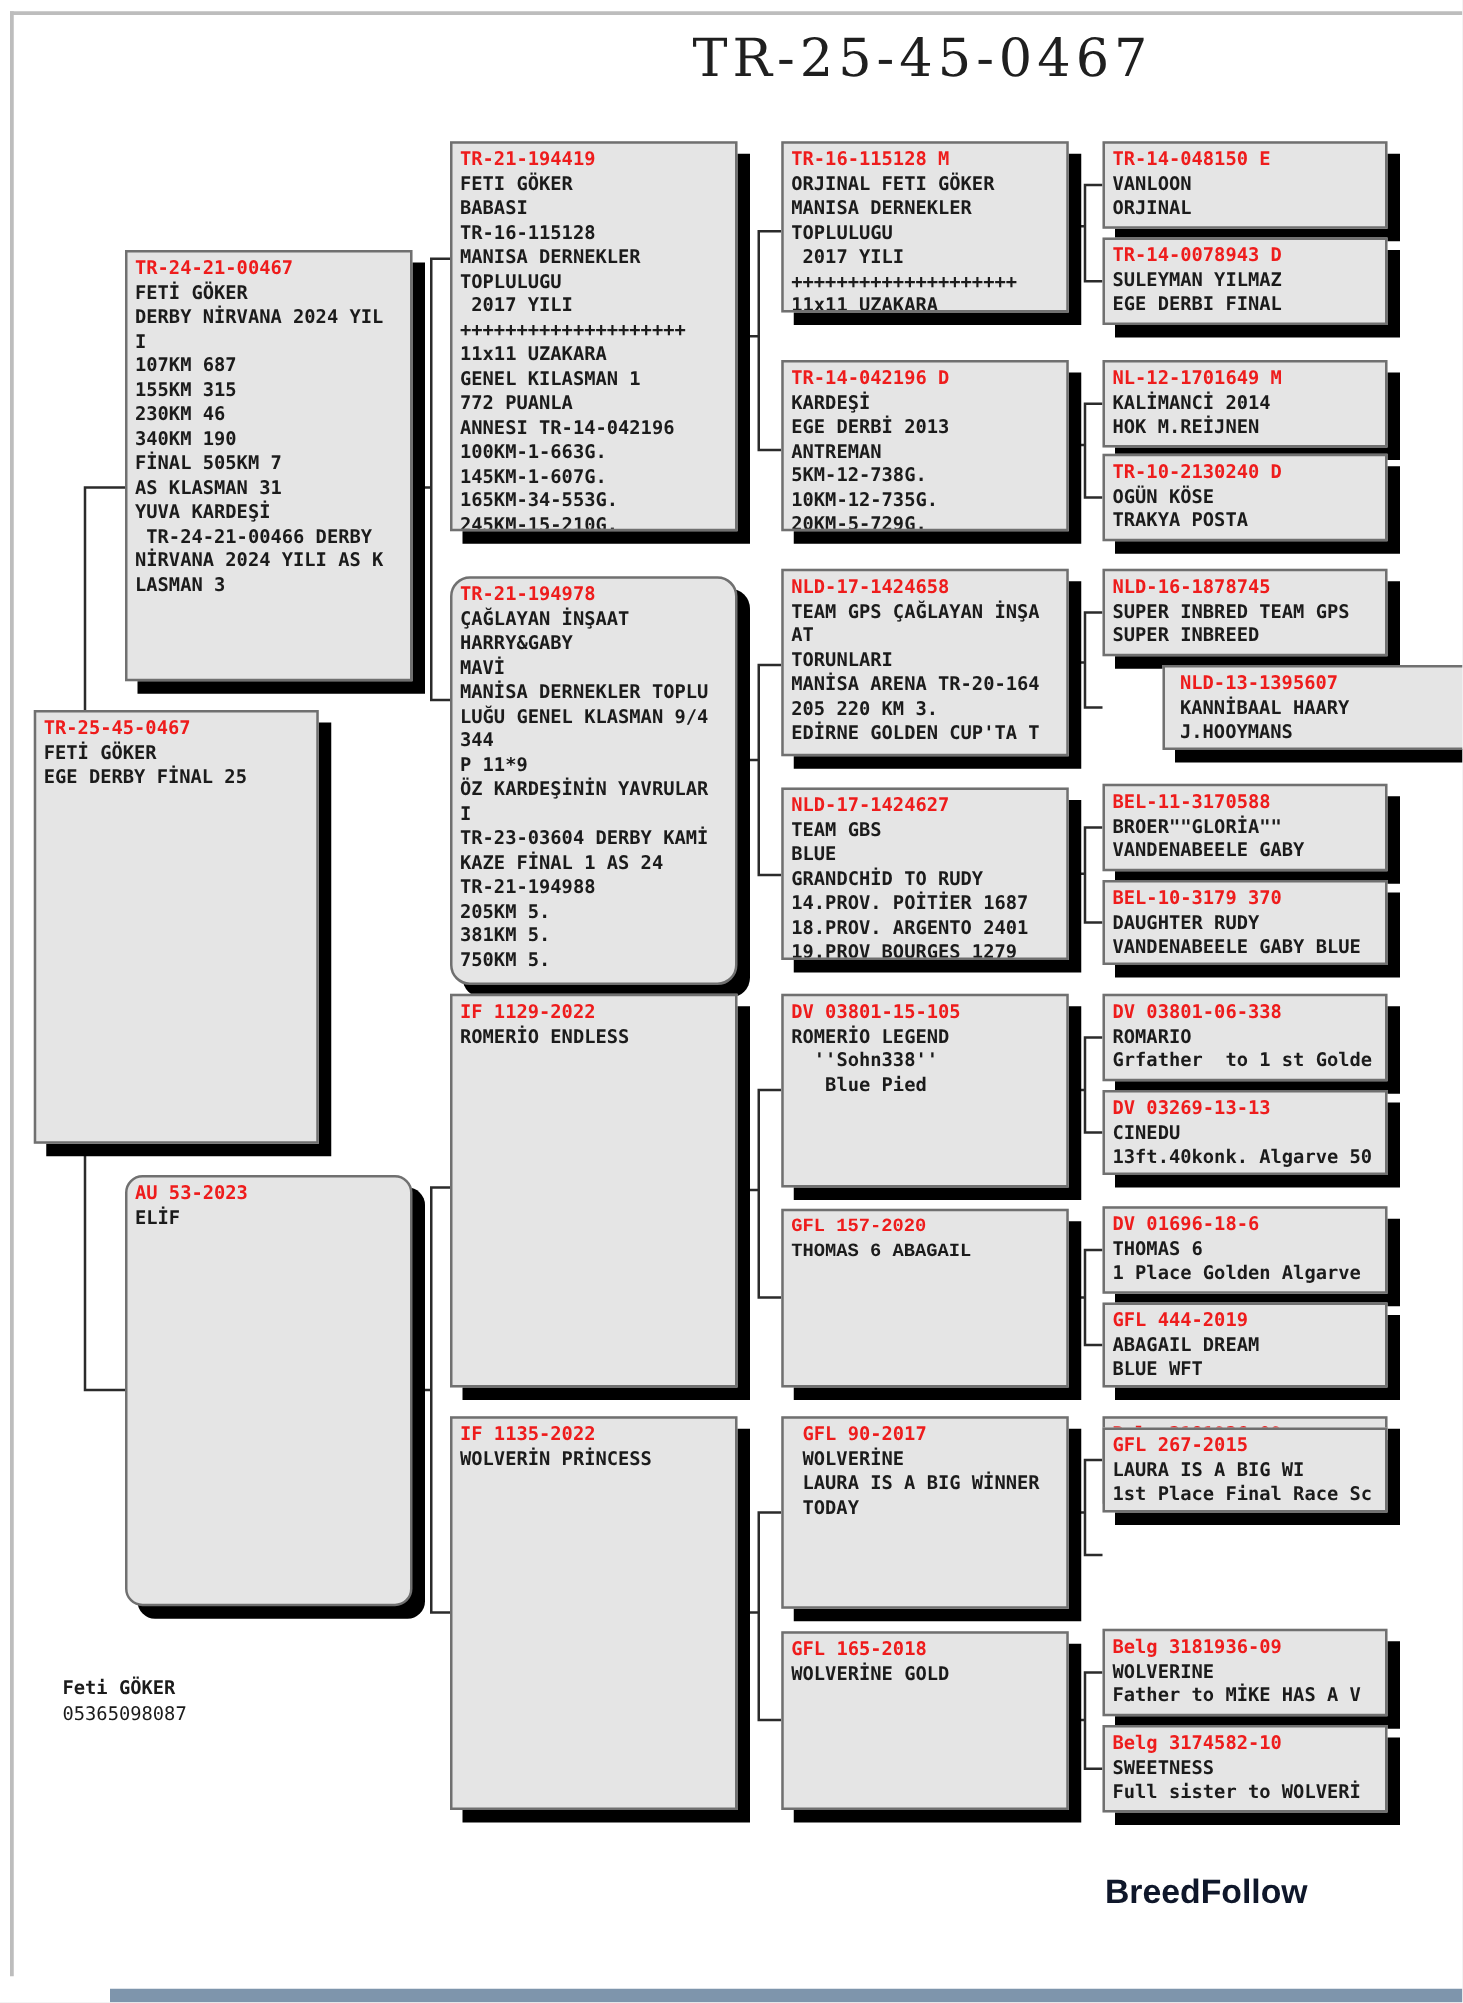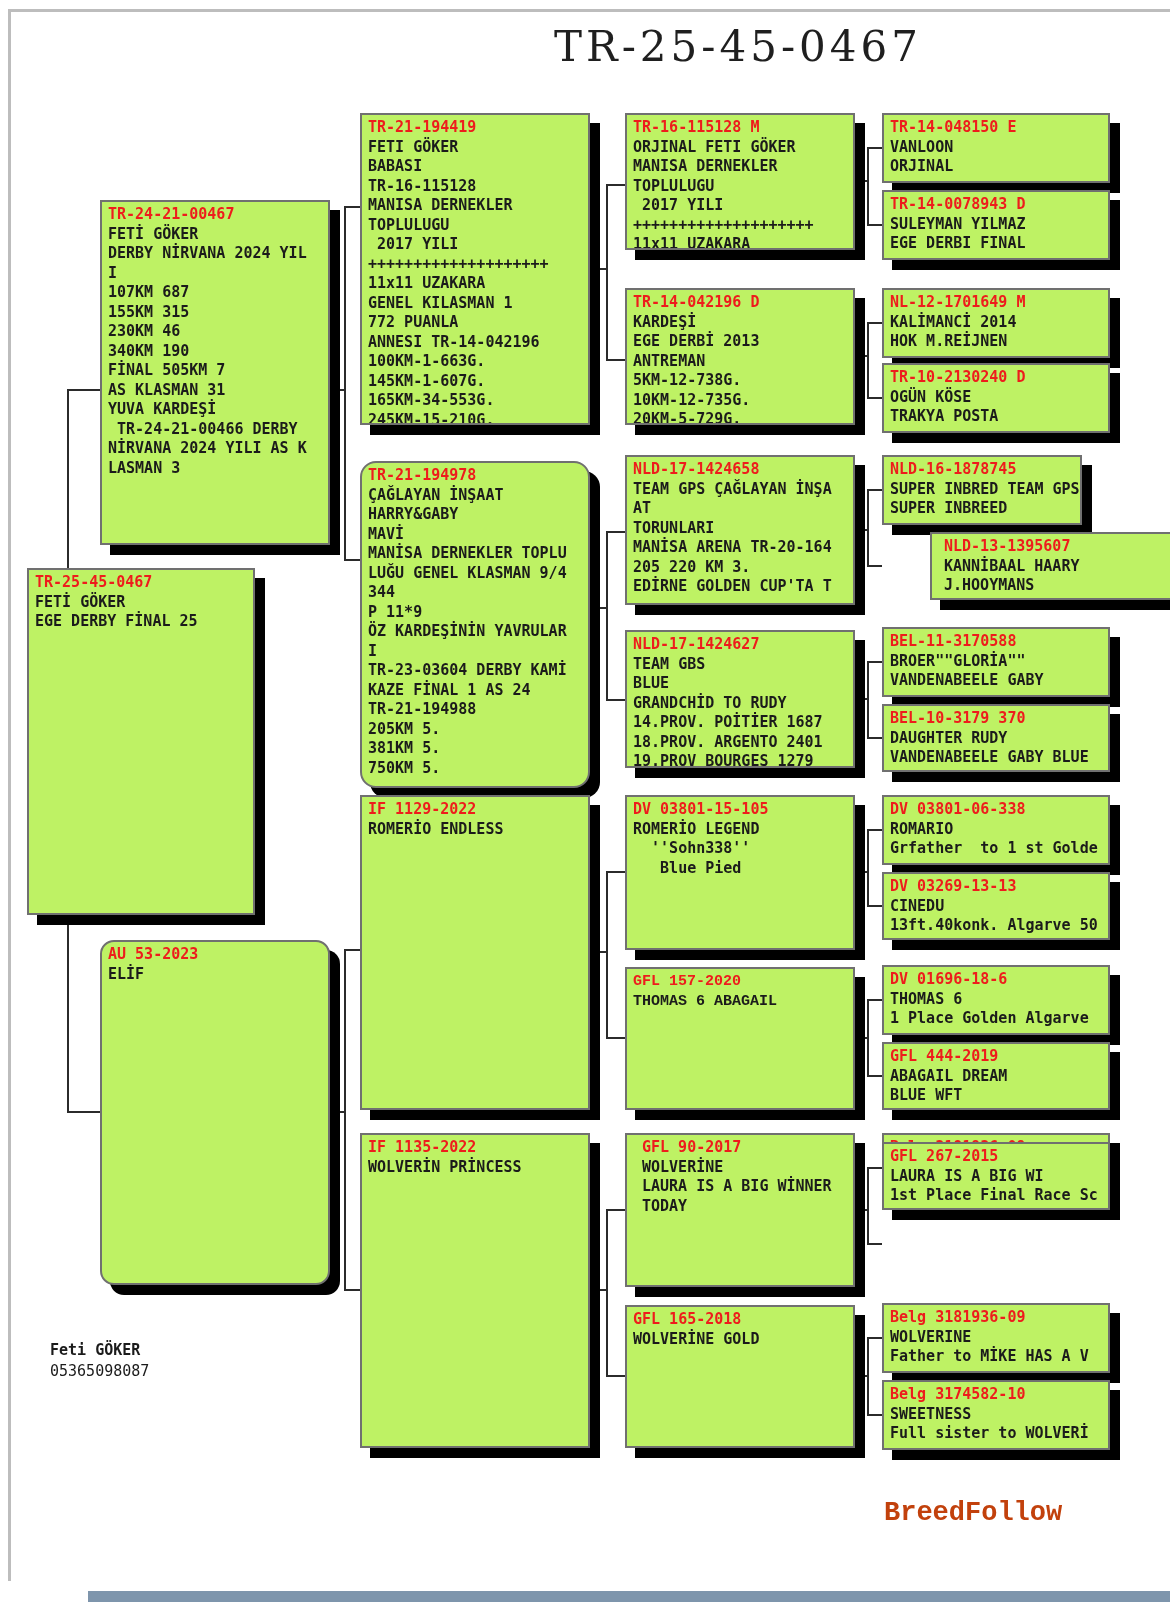--- a/index.html
+++ b/index.html
@@ -11,33 +11,33 @@
   .frame-left{position:absolute;left:8px;top:9px;width:3px;height:1572px;background:var(--frame,#bdbdbd);}
   .bottom-bar{position:absolute;left:88px;right:0;bottom:0;height:11px;background:var(--bottom_bar,#7e95ac);}
   .title{
     position:absolute;top:22px;left:538px;width:400px;text-align:center;
     font-family:"DejaVu Serif","Liberation Serif",serif;
     font-size:42px;letter-spacing:4px;color:#1f1f1f;white-space:nowrap;
   }
   #connector-svg{position:absolute;left:0;top:0;}
   #connector-svg polyline{fill:none;stroke:var(--line,#2b2b2b);stroke-width:2;}
   .pbox{
-    position:absolute;box-sizing:border-box;background:#bef264;
+    position:absolute;box-sizing:border-box;background:#e5e5e5;
     border:2px solid var(--border,#707070);
     box-shadow:10px 10px 0 var(--shadow,#000);
     padding:3px 2px 0 6px;overflow:hidden;
   }
   .pid{color:var(--id_red,#ee1c1c);font-weight:bold;font-size:15px;line-height:19.5px;white-space:pre;}
   .pline{color:var(--text,#1b1b1b);font-weight:bold;font-size:15px;line-height:19.5px;white-space:pre;}
   .owner{position:absolute;left:50px;top:1340px;font-size:15px;color:#1b1b1b;line-height:21px;}
   .owner-name{font-weight:bold;}
   .brand{
     position:absolute;left:884px;top:1498px;
-    font-family:Liberation Mono, monospace;
-    font-size:27px;font-weight:600;color:#c2410c;
+    font-family:Liberation Sans, sans-serif;
+    font-size:27px;font-weight:600;color:#0f172a;
   }
 </style>
 </head>
 <body>
 
 <div class="page">
   <div class="frame-top"></div>
   <div class="frame-left"></div>
 
   <div class="title">TR-25-45-0467</div>
@@ -214,21 +214,21 @@
       <div class="pbox" style="left: 882px; top: 288px; width: 228px; height: 70px;">
         <div class="pid">NL-12-1701649 M</div>
         <div class="pline">KALİMANCİ 2014</div>
         <div class="pline">HOK M.REİJNEN</div>
       </div>
       <div class="pbox" style="left: 882px; top: 363px; width: 228px; height: 70px;">
         <div class="pid">TR-10-2130240 D</div>
         <div class="pline">OGÜN KÖSE</div>
         <div class="pline">TRAKYA POSTA</div>
       </div>
-      <div class="pbox" style="left: 882px; top: 455px; width: 200px; height: 70px;">
+      <div class="pbox" style="left: 882px; top: 455px; width: 228px; height: 70px;">
         <div class="pid">NLD-16-1878745</div>
         <div class="pline">SUPER INBRED TEAM GPS</div>
         <div class="pline">SUPER INBREED</div>
       </div>
       <div class="pbox" style="left: 930px; top: 532px; width: 272px; height: 68px; padding-left: 12px;">
         <div class="pid">NLD-13-1395607</div>
         <div class="pline">KANNİBAAL HAARY</div>
         <div class="pline">J.HOOYMANS</div>
       </div>
       <div class="pbox" style="left: 882px; top: 627px; width: 228px; height: 70px;">

